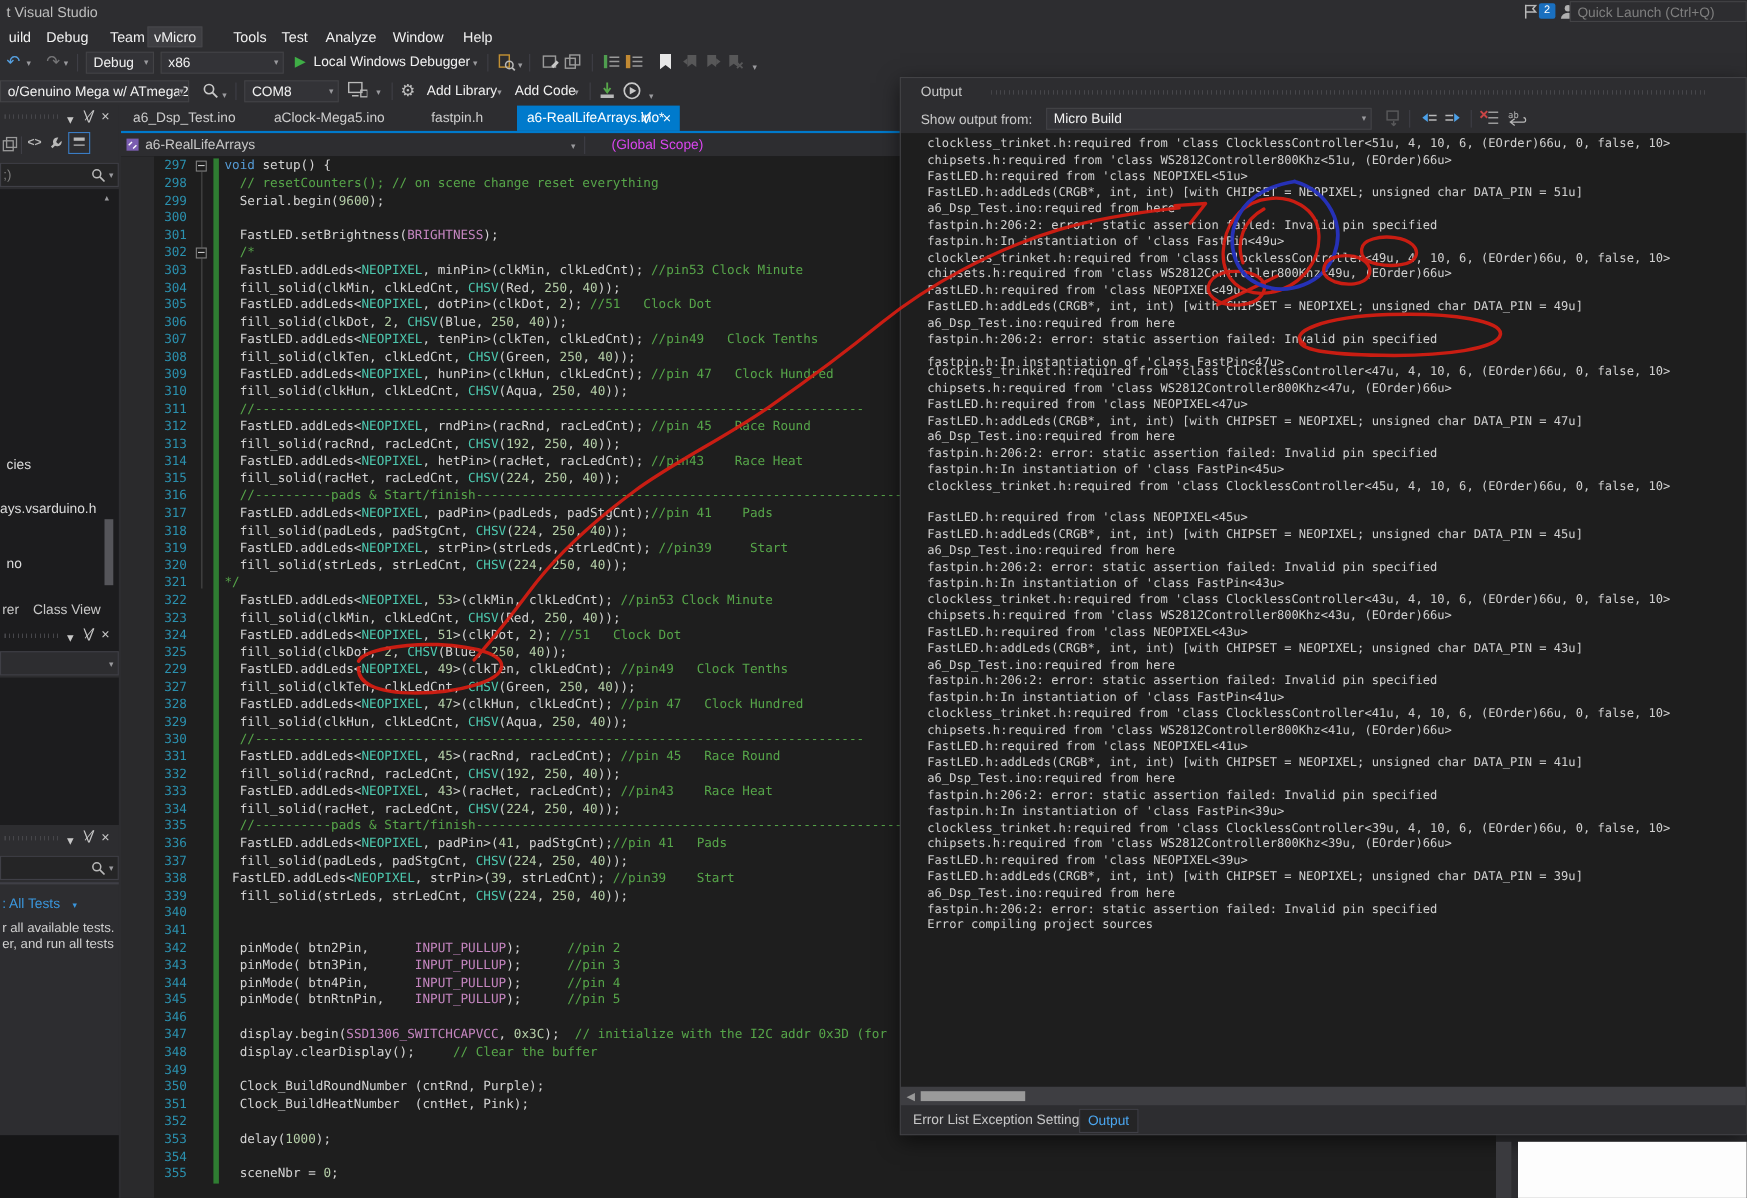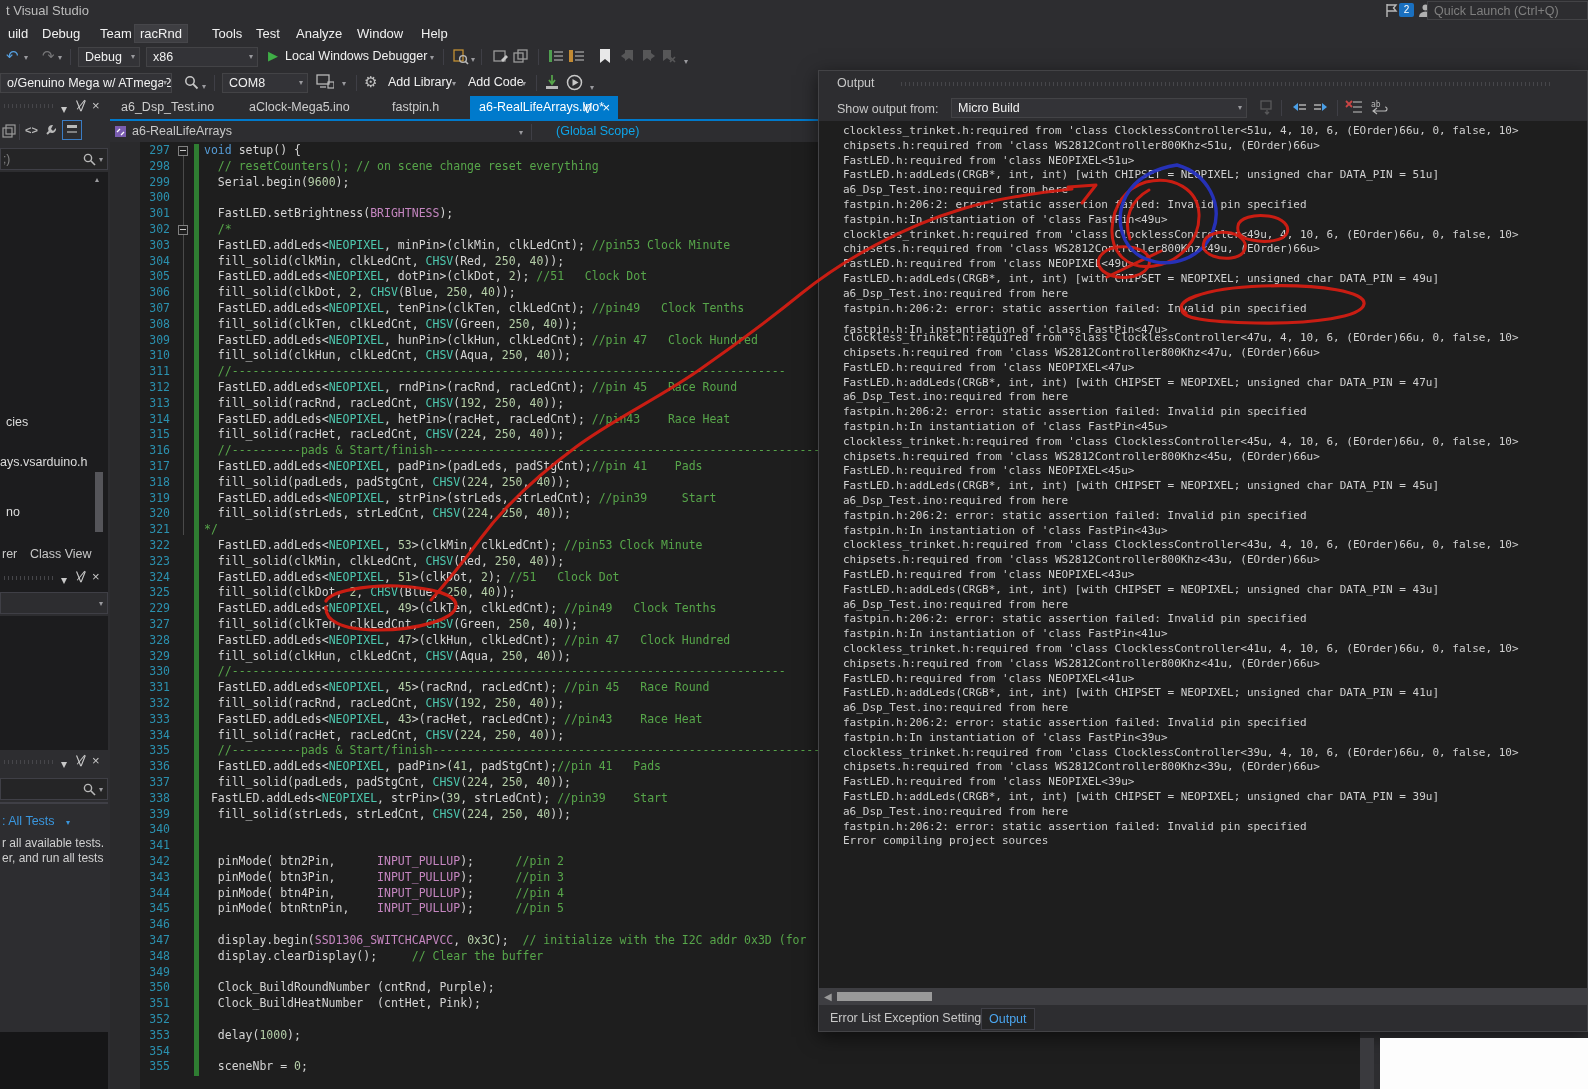--- a/index.html
+++ b/index.html
@@ -93,21 +93,21 @@
         <path d="M1 14 a6.5 5.5 0 0 1 13 0 z" fill="#b0b0b0"></path>
       </svg>
   </span>
   <div class="abs" id="ql-box">Quick Launch (Ctrl+Q)</div>
 </div>
 
 <div class="abs" id="menubar">
     <span class="menu-item" style="left: 2px;">uild</span>
     <span class="menu-item" style="left: 36px;">Debug</span>
     <span class="menu-item" style="left: 94px;">Team</span>
-    <span class="menu-item active" style="left: 134px;">racRnd</span>
+    <span class="menu-item active" style="left: 134px;">vMicro</span>
     <span class="menu-item" style="left: 206px;">Tools</span>
     <span class="menu-item" style="left: 250px;">Test</span>
     <span class="menu-item" style="left: 290px;">Analyze</span>
     <span class="menu-item" style="left: 351px;">Window</span>
     <span class="menu-item" style="left: 415px;">Help</span>
   </div>
 
 <div class="abs toolbar" style="top:44px;">
   <span class="abs" style="left:6px;top:3px;color:#56a0e0;font-size:15px;">↶</span>
   <span class="abs caret" style="left:24px;top:10px;">▾</span>
@@ -245,21 +245,21 @@
 <div class="abs" id="navbar">
   <span class="abs" style="left:4px;top:3px;">
     <svg class="icon" width="13" height="13">
         <rect x="1" y="1" width="11" height="11" fill="#7a5db0"></rect>
         <path d="M3 7 l3 -3 M7 10 l3 -3" stroke="#fff" stroke-width="1.3" fill="none"></path>
       </svg>
   </span>
   <span class="abs" style="left:22px;top:2px;font-size:12.5px;color:#c8c8c8;">a6-RealLifeArrays</span>
   <span class="abs caret" style="left:409px;top:7px;">▾</span>
   <div class="abs vsep" style="left:421px;top:2px;"></div>
-  <span class="abs" style="left:446px;top:2px;font-size:12.5px;color:#0ea5e9;">(Global Scope)</span>
+  <span class="abs" style="left:446px;top:2px;font-size:12.5px;color:#d946ef;">(Global Scope)</span>
 </div>
 
 <div class="abs mono" id="editor">
   <div class="abs" id="bpmargin"></div>
   <div class="abs" id="fold-guide" style="top: 14px; height: 379.2px;"></div>
   <div class="abs" id="change-bar" style="height: 932.2px;"></div>
   <div id="code-lines">
       <div class="cl" style="top: 1px;"><span class="ln lnc">297</span><span class="code"><span class="kw">void</span> setup() {</span></div>
       <div class="foldbox" style="top: 4px;"></div>
       <div class="cl" style="top: 16.8px;"><span class="ln lnc">298</span><span class="code">  <span class="cm">// resetCounters(); // on scene change reset everything</span></span></div>
@@ -467,21 +467,20 @@
       <div class="ol" style="top: 180.6px;">fastpin.h:206:2: error: static assertion failed: Invalid pin specified</div>
       <div class="ol" style="top: 202px;">fastpin.h:In instantiation of 'class FastPin&lt;47u&gt;</div>
       <div class="ol" style="top: 210.2px;">clockless_trinket.h:required from 'class ClocklessController&lt;47u, 4, 10, 6, (EOrder)66u, 0, false, 10&gt;</div>
       <div class="ol" style="top: 225px;">chipsets.h:required from 'class WS2812Controller800Khz&lt;47u, (EOrder)66u&gt;</div>
       <div class="ol" style="top: 239.8px;">FastLED.h:required from 'class NEOPIXEL&lt;47u&gt;</div>
       <div class="ol" style="top: 254.6px;">FastLED.h:addLeds(CRGB*, int, int) [with CHIPSET = NEOPIXEL; unsigned char DATA_PIN = 47u]</div>
       <div class="ol" style="top: 269.4px;">a6_Dsp_Test.ino:required from here</div>
       <div class="ol" style="top: 284.2px;">fastpin.h:206:2: error: static assertion failed: Invalid pin specified</div>
       <div class="ol" style="top: 299px;">fastpin.h:In instantiation of 'class FastPin&lt;45u&gt;</div>
       <div class="ol" style="top: 313.8px;">clockless_trinket.h:required from 'class ClocklessController&lt;45u, 4, 10, 6, (EOrder)66u, 0, false, 10&gt;</div>
-      <div class="ol" style="top: 328.6px;">chipsets.h:required from 'class WS2812Controller800Khz&lt;45u, (EOrder)66u&gt;</div>
       <div class="ol" style="top: 343.4px;">FastLED.h:required from 'class NEOPIXEL&lt;45u&gt;</div>
       <div class="ol" style="top: 358.2px;">FastLED.h:addLeds(CRGB*, int, int) [with CHIPSET = NEOPIXEL; unsigned char DATA_PIN = 45u]</div>
       <div class="ol" style="top: 373px;">a6_Dsp_Test.ino:required from here</div>
       <div class="ol" style="top: 387.8px;">fastpin.h:206:2: error: static assertion failed: Invalid pin specified</div>
       <div class="ol" style="top: 402.6px;">fastpin.h:In instantiation of 'class FastPin&lt;43u&gt;</div>
       <div class="ol" style="top: 417.4px;">clockless_trinket.h:required from 'class ClocklessController&lt;43u, 4, 10, 6, (EOrder)66u, 0, false, 10&gt;</div>
       <div class="ol" style="top: 432.2px;">chipsets.h:required from 'class WS2812Controller800Khz&lt;43u, (EOrder)66u&gt;</div>
       <div class="ol" style="top: 447px;">FastLED.h:required from 'class NEOPIXEL&lt;43u&gt;</div>
       <div class="ol" style="top: 461.8px;">FastLED.h:addLeds(CRGB*, int, int) [with CHIPSET = NEOPIXEL; unsigned char DATA_PIN = 43u]</div>
       <div class="ol" style="top: 476.6px;">a6_Dsp_Test.ino:required from here</div>

